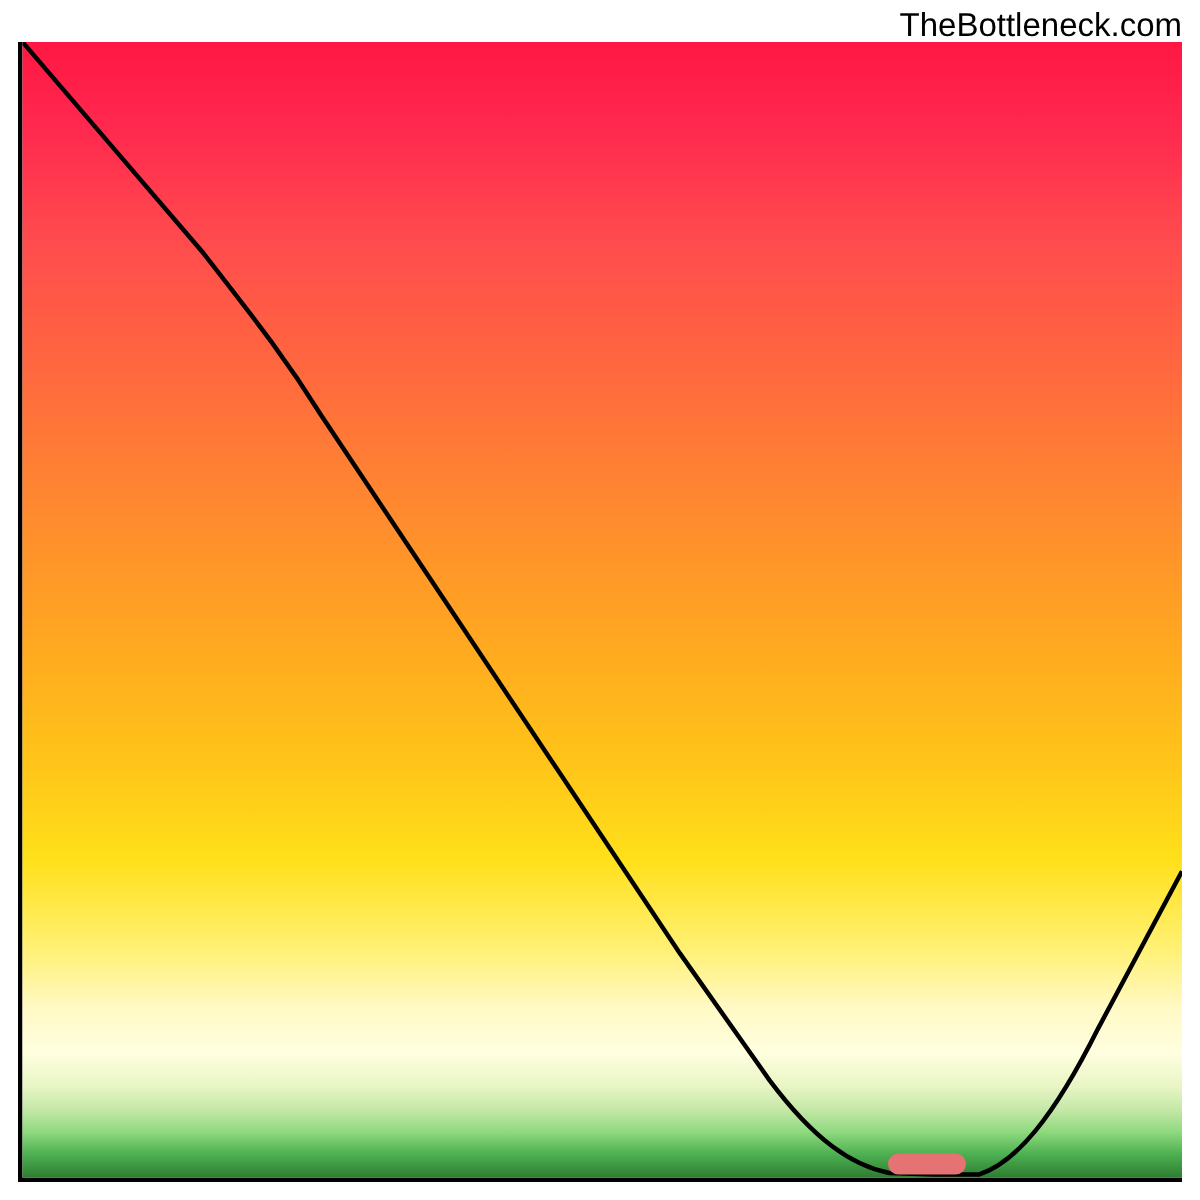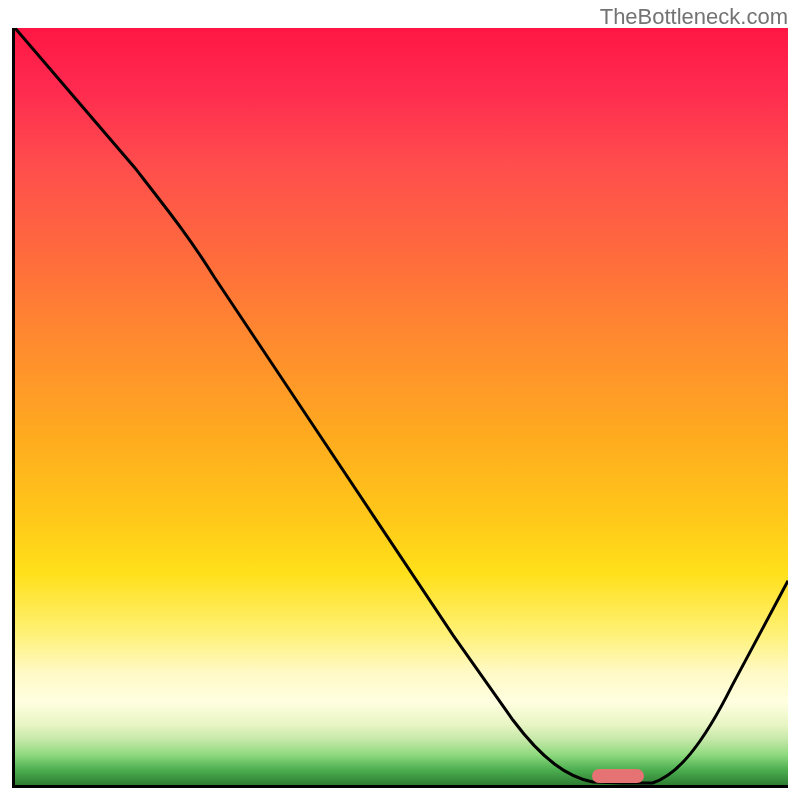--- a/index.html
+++ b/index.html
@@ -8,21 +8,21 @@
     height: 800px;
     background: #ffffff;
     position: relative;
     font-family: Arial, sans-serif;
   }
   .watermark {
     position: absolute;
     top: 4px;
     right: 12px;
     font-size: 22px;
-    color: #737373;
+    color: #000000;
     font-weight: normal;
     z-index: 10;
   }
   .chart-area {
     position: absolute;
     left: 12px;
     top: 28px;
     width: 776px;
     height: 760px;
     border-left: 3px solid #000;

